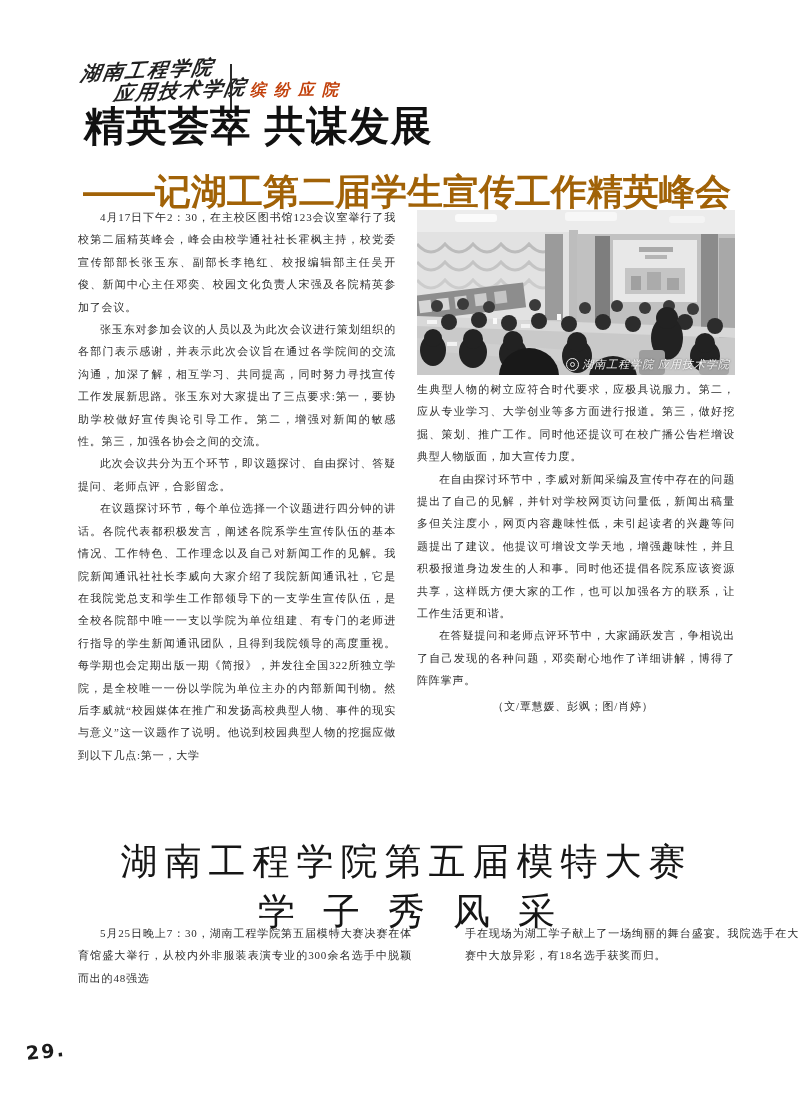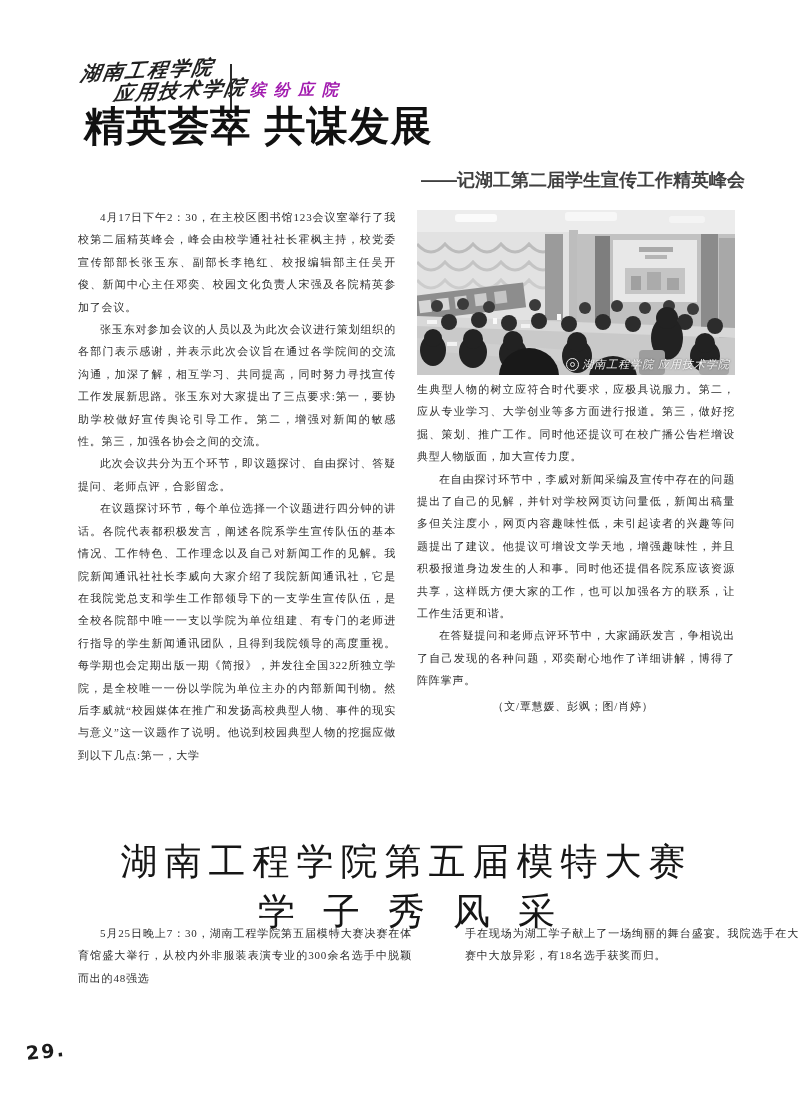--- a/index.html
+++ b/index.html
@@ -16,33 +16,33 @@
     color:#1f1f1f; transform:skewX(-12deg) rotate(-3deg);
     letter-spacing:2px; white-space:nowrap;
   }
   .logo .l2 { margin-left:36px; display:block; }
   .masthead-divider {
     position:absolute; left:230px; top:64px; width:2px; height:46px; background:#2a2a2a;
   }
   .section-name {
     position:absolute; left:250px; top:80px;
     font-size:16px; font-weight:bold; font-style:italic;
-    letter-spacing:8px; color:#a21caf; white-space:nowrap;
+    letter-spacing:8px; color:#c2410c; white-space:nowrap;
   }
 
   
   .a1-title {
     position:absolute; left:84px; top:99px;
     font-family:"Liberation Sans", sans-serif; font-weight:bold;
     font-size:41px; letter-spacing:1px; color:#111; white-space:nowrap;
   }
   .a1-subtitle {
-    position:absolute; left:88px; top:168px; width:657px; text-align:right;
+    position:absolute; left:74px; top:168px; width:657px; text-align:right;
     font-family:"Liberation Sans", sans-serif; font-weight:bold;
-    font-size:18px; color:#404040; white-space:nowrap;
+    font-size:36px; color:#a16207; white-space:nowrap;
   }
 
   .col {
     position:absolute; font-size:11px; line-height:22.4px;
     text-align:justify; letter-spacing:0.8px; color:#2d2d2d;
   }
   .col p { margin:0; text-indent:2em; }
   .col p.no-indent { text-indent:0; }
   .a1-left  { left:78px;  top:206px; width:318px; }
   .a1-right { left:417px; top:378px; width:318px; }

